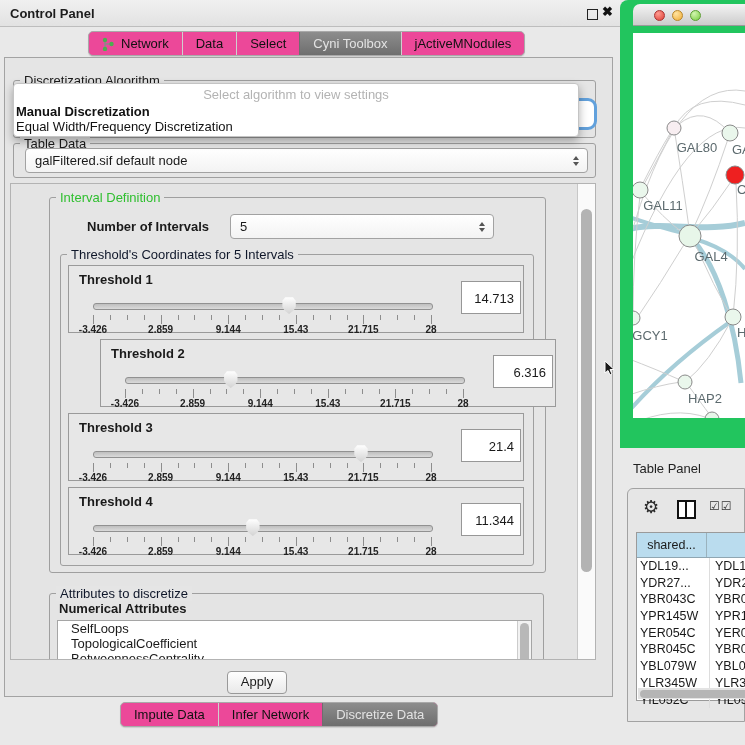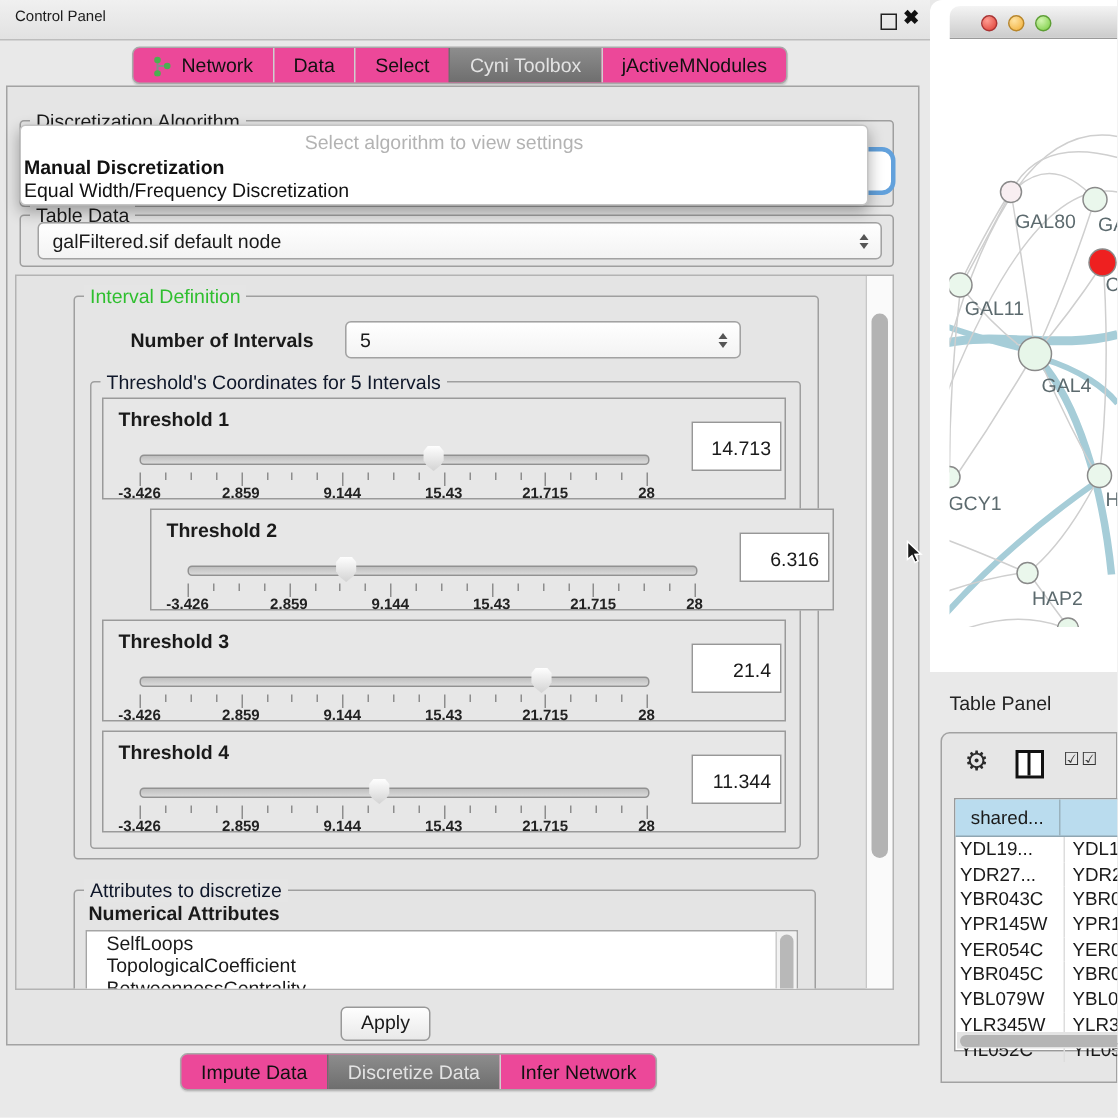--- a/index.html
+++ b/index.html
@@ -2,21 +2,21 @@
 <html><head>
 <meta charset="utf-8">
 <style>
   html,body{margin:0;padding:0;}
   .screen{position:relative;width:745px;height:745px;background:#e9e9e9;overflow:hidden;
           font-family:"Liberation Sans",sans-serif;color:#1a1a1a;}
   .abs{position:absolute;}
   
   .titlebar{left:0;top:0;width:620px;height:26px;background:linear-gradient(#f0f0f0,#e2e2e2);
             border-bottom:1px solid #bdbdbd;}
-  .titlebar .t{position:absolute;left:10px;top:6px;font-size:10px;color:#1c1c1c;}
+  .titlebar .t{position:absolute;left:10px;top:6px;font-size:13px;color:#1c1c1c;font-weight:bold;}
   .float-btn{position:absolute;left:587px;top:9px;width:9px;height:9px;border:1.5px solid #222;background:transparent;}
   .close-btn{position:absolute;left:602px;top:4px;font-size:13px;font-weight:bold;color:#111;}
   .seg{display:flex;background:#ec4899;border:1px solid #a9a9a9;border-radius:5px;overflow:hidden;height:23px;
        font-size:13px;box-shadow:0 1px 1px rgba(0,0,0,.12);}
   .seg .it{display:flex;align-items:center;padding:0 13px;border-left:1px solid #cfcfcf;white-space:nowrap;color:#111;}
   .seg .it:first-child{border-left:none;}
   .seg .it.sel{background:linear-gradient(#8d8d8d,#6e6e6e);color:#e3e3e3;border-color:#6e6e6e;}
   .topseg{left:88px;top:31px;}
   .botseg{left:120px;top:702px;}
   .net-icon{width:13px;height:14px;margin-right:6px;}
@@ -64,21 +64,21 @@
   .th-value{position:absolute;left:392px;top:15px;width:60px;height:33px;background:#fff;border:1px solid #979797;
             font-size:13px;text-align:right;line-height:33px;padding-right:6px;box-sizing:border-box;}
   
   .attr-title{position:absolute;font-weight:bold;font-size:13px;}
   .attr-list{position:absolute;background:#fff;border:1px solid #a5a5a5;overflow:hidden;box-sizing:border-box;}
   .attr-item{font-size:13px;height:15px;line-height:15px;padding-left:13px;white-space:nowrap;}
   
   .apply-btn{left:227px;top:671px;width:58px;height:21px;background:linear-gradient(#fefefe,#e9e9e9);
              border:1px solid #999;border-radius:4px;font-size:13px;text-align:center;line-height:20px;}
   
-  .net-window{left:620px;top:0;width:125px;height:448px;background:#ffffff;border-radius:8px 0 0 0;}
+  .net-window{left:620px;top:0;width:125px;height:448px;background:#22c55e;border-radius:8px 0 0 0;}
   .net-titlebar{position:absolute;left:13px;top:4px;right:0;height:21px;background:linear-gradient(#f4f4f4,#cccccc);
                 border-radius:7px 0 0 0;border-bottom:1px solid #9a9a9a;}
   .light{position:absolute;top:6px;width:9px;height:9px;border-radius:50%;}
   .light.red{left:21px;background:radial-gradient(circle at 35% 30%,#ff9d92,#dd3d33);border:1px solid #a33;}
   .light.yellow{left:39px;background:radial-gradient(circle at 35% 30%,#ffe3a1,#f0ad36);border:1px solid #b8862a;}
   .light.green{left:57px;background:radial-gradient(circle at 35% 30%,#d2f5b0,#77cc3f);border:1px solid #5d9e34;}
   .net-canvas{position:absolute;left:13px;top:33px;width:112px;height:385px;background:#fff;}
   
   .tp-title{left:633px;top:461px;font-size:13px;color:#222;}
   .tp-window{left:627px;top:488px;width:118px;height:234px;background:#e6e6e6;border:1px solid #a2a2a2;
@@ -340,22 +340,22 @@
 
     <div class="vsb">
       <span class="thumb"></span>
     </div>
   </div>
 
   <div class="abs apply-btn">Apply</div>
 
   <div class="abs seg botseg">
     <span class="it">Impute Data</span>
+    <span class="it">Infer Network</span>
     <span class="it sel">Discretize Data</span>
-    <span class="it">Infer Network</span>
   </div>
 
   <div class="abs net-window">
     <div class="net-titlebar">
       <span class="light red"></span>
       <span class="light yellow"></span>
       <span class="light green"></span>
     </div>
     <div class="net-canvas">
       <svg id="net-svg" width="112" height="385" viewBox="0 0 112 385">

